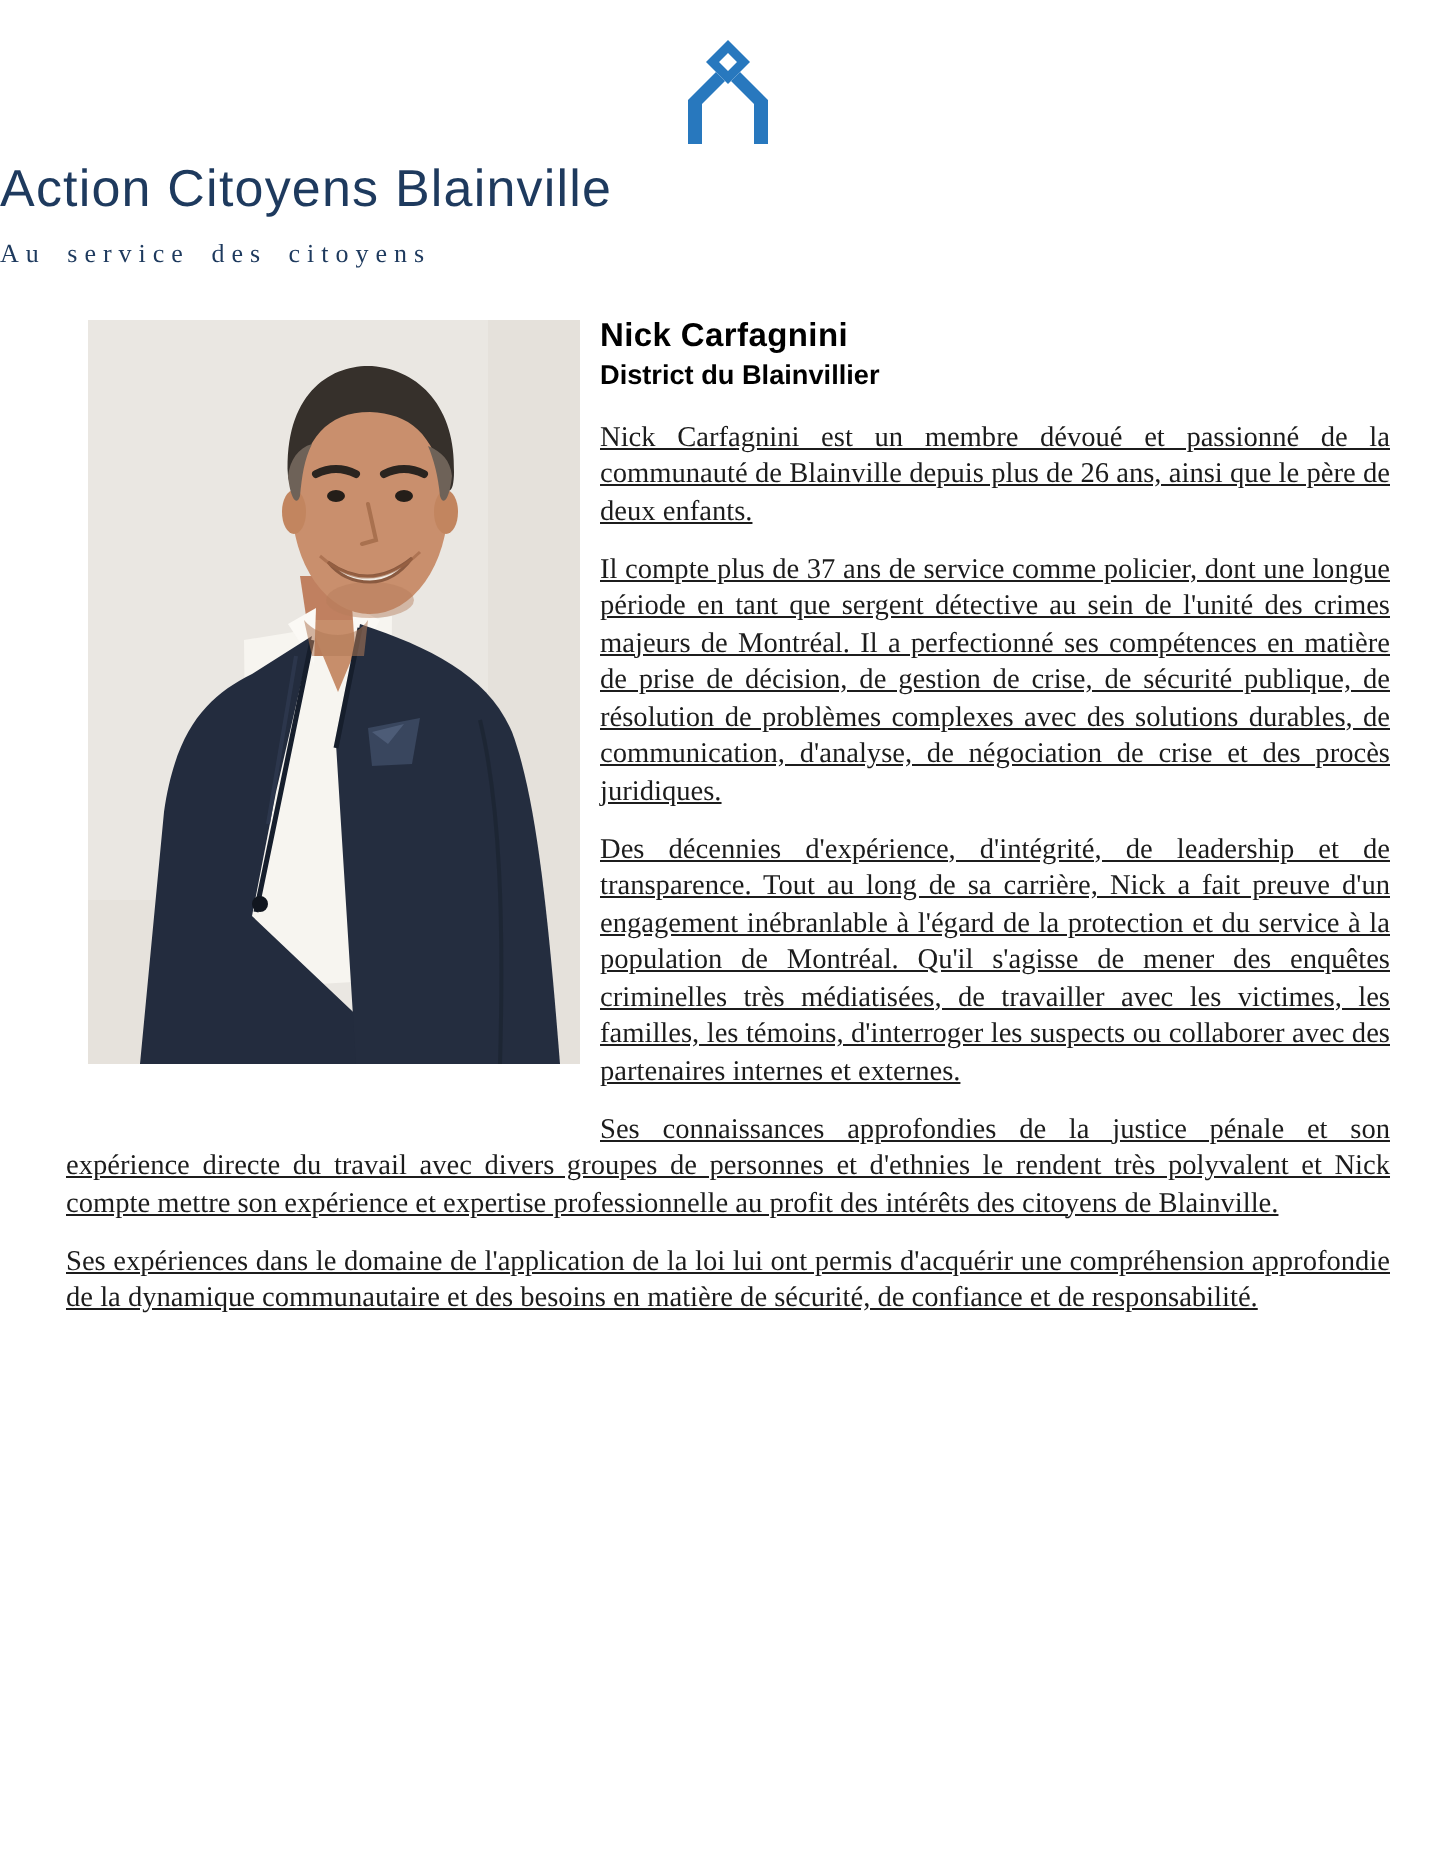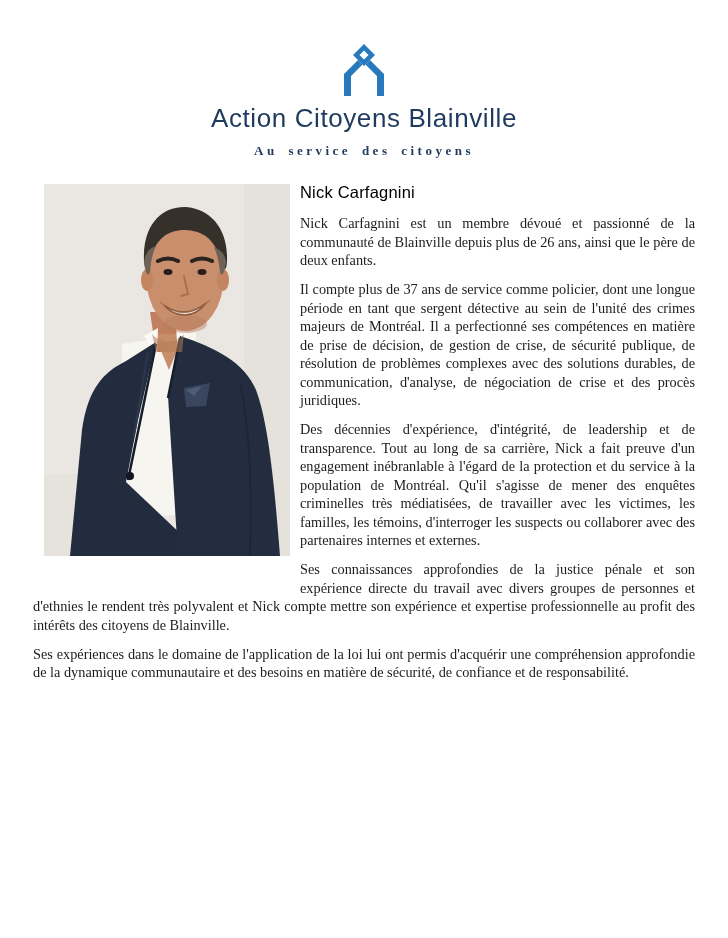--- a/index.html
+++ b/index.html
@@ -8,34 +8,34 @@
     position: relative;
     width: 728px;
     height: 938px;
     margin: 0 auto;
     background: #ffffff;
     overflow: hidden;
     font-family: "Liberation Serif", serif;
     color: #1c1c1c;
   }
   
-  .header { text-align: center; padding-top: 44px; }
+  .header { text-align: left; padding-top: 20px; }
   .logo { display: block; margin: 0 auto; width: 40px; height: 52px; }
   .org-title {
     margin-top: 7px;
     font-family: "Liberation Sans", sans-serif;
     font-weight: 500;
     font-size: 26px;
     letter-spacing: 0.6px;
     color: #1e3a5e;
   }
   .org-tagline {
     margin-top: 9px;
     font-family: "Liberation Serif", serif;
-    font-weight: 700;
+    font-weight: 400;
     font-size: 13px;
     letter-spacing: 3.5px;
     word-spacing: 4px;
     color: #1e3a5e;
   }
   
   .content {
     margin: 24px 33px 0 33px;
     font-size: 14.3px;
     line-height: 18.5px;
@@ -43,37 +43,37 @@
   }
   .photo-wrap {
     float: left;
     width: 246px;
     height: 372px;
     margin: 1px 10px 24px 11px;
   }
   .photo-wrap svg { display: block; width: 246px; height: 372px; }
   .candidate-name {
     font-family: "Liberation Sans", sans-serif;
-    font-weight: 400;
+    font-weight: 700;
     font-size: 16.5px;
     line-height: 18px;
     letter-spacing: 0.2px;
     color: #000000;
     text-align: left;
   }
   .candidate-role {
     font-family: "Liberation Sans", sans-serif;
     font-weight: 700;
     font-size: 13.6px;
     line-height: 16.5px;
     color: #000000;
     margin: 3px 0 13px 0;
     text-align: left;
   }
-  .paragraphs p { margin: 0 0 10.5px 0; }
+  .paragraphs p { margin: 0 0 10.5px 0; text-decoration: underline; }
 </style>
 </head>
 <body>
 
 <div class="page">
 
   <div class="header">
     <svg class="logo" viewBox="0 0 40 52" xmlns="http://www.w3.org/2000/svg" aria-hidden="true">
       <path fill="#2878be" fill-rule="evenodd" d="M20 0 L31 11 L20 22 L9 11 Z  M20 6.5 L24.5 11 L20 15.5 L15.5 11 Z"></path>
       <path fill="#2878be" d="M0 52 L0 30 L14 16 L18.5 20.5 L7 32 L7 52 Z"></path>
@@ -134,20 +134,21 @@
 
         <path d="M140 92 L144 110 L137 112" stroke="#a9714f" stroke-width="2" fill="none" stroke-linecap="round"></path>
 
         <path d="M120 121 Q 141 136 162 119 Q 153 131 141 131 Q 128 131 120 121 Z" fill="#f1ece4" stroke="#8a5a40" stroke-width="1.5"></path>
         <path d="M116 118 Q 141 140 166 116" stroke="#9c6243" stroke-width="1.5" fill="none" opacity="0.6"></path>
       </svg>
     </div>
 
     <div class="candidate-name">Nick Carfagnini</div>
     <div class="candidate-role">
+      <div>District du Blainvillier</div>
     </div>
 
     <div class="paragraphs">
         <p>Nick Carfagnini est un membre dévoué et passionné de la communauté de Blainville depuis plus de 26 ans, ainsi que le père de deux enfants.</p>
         <p>Il compte plus de 37 ans de service comme policier, dont une longue période en tant que sergent détective au sein de l'unité des crimes majeurs de Montréal. Il a perfectionné ses compétences en matière de prise de décision, de gestion de crise, de sécurité publique, de résolution de problèmes complexes avec des solutions durables, de communication, d'analyse, de négociation de crise et des procès juridiques.</p>
         <p>Des décennies d'expérience, d'intégrité, de leadership et de transparence. Tout au long de sa carrière, Nick a fait preuve d'un engagement inébranlable à l'égard de la protection et du service à la population de Montréal. Qu'il s'agisse de mener des enquêtes criminelles très médiatisées, de travailler avec les victimes, les familles, les témoins, d'interroger les suspects ou collaborer avec des partenaires internes et externes.</p>
         <p>Ses connaissances approfondies de la justice pénale et son expérience directe du travail avec divers groupes de personnes et d'ethnies le rendent très polyvalent et Nick compte mettre son expérience et expertise professionnelle au profit des intérêts des citoyens de Blainville.</p>
         <p>Ses expériences dans le domaine de l'application de la loi lui ont permis d'acquérir une compréhension approfondie de la dynamique communautaire et des besoins en matière de sécurité, de confiance et de responsabilité.</p>
       </div>
 

